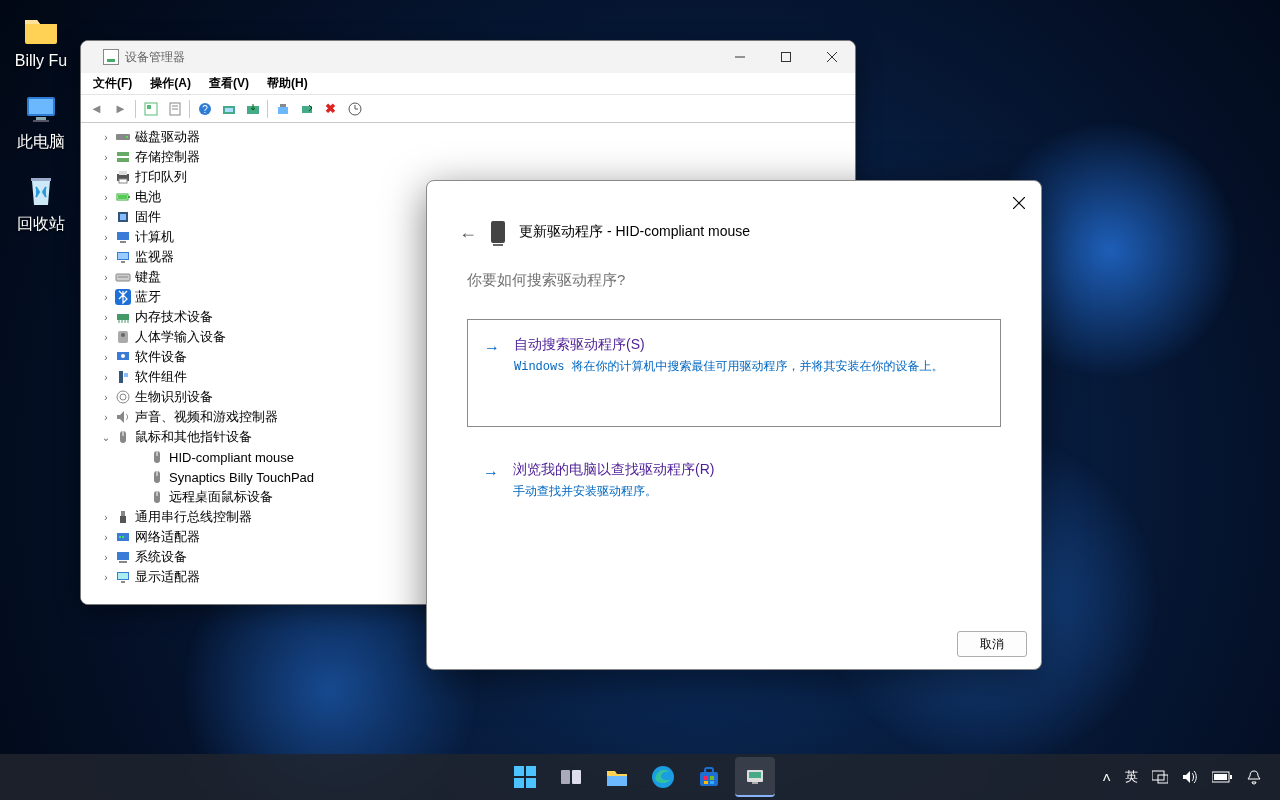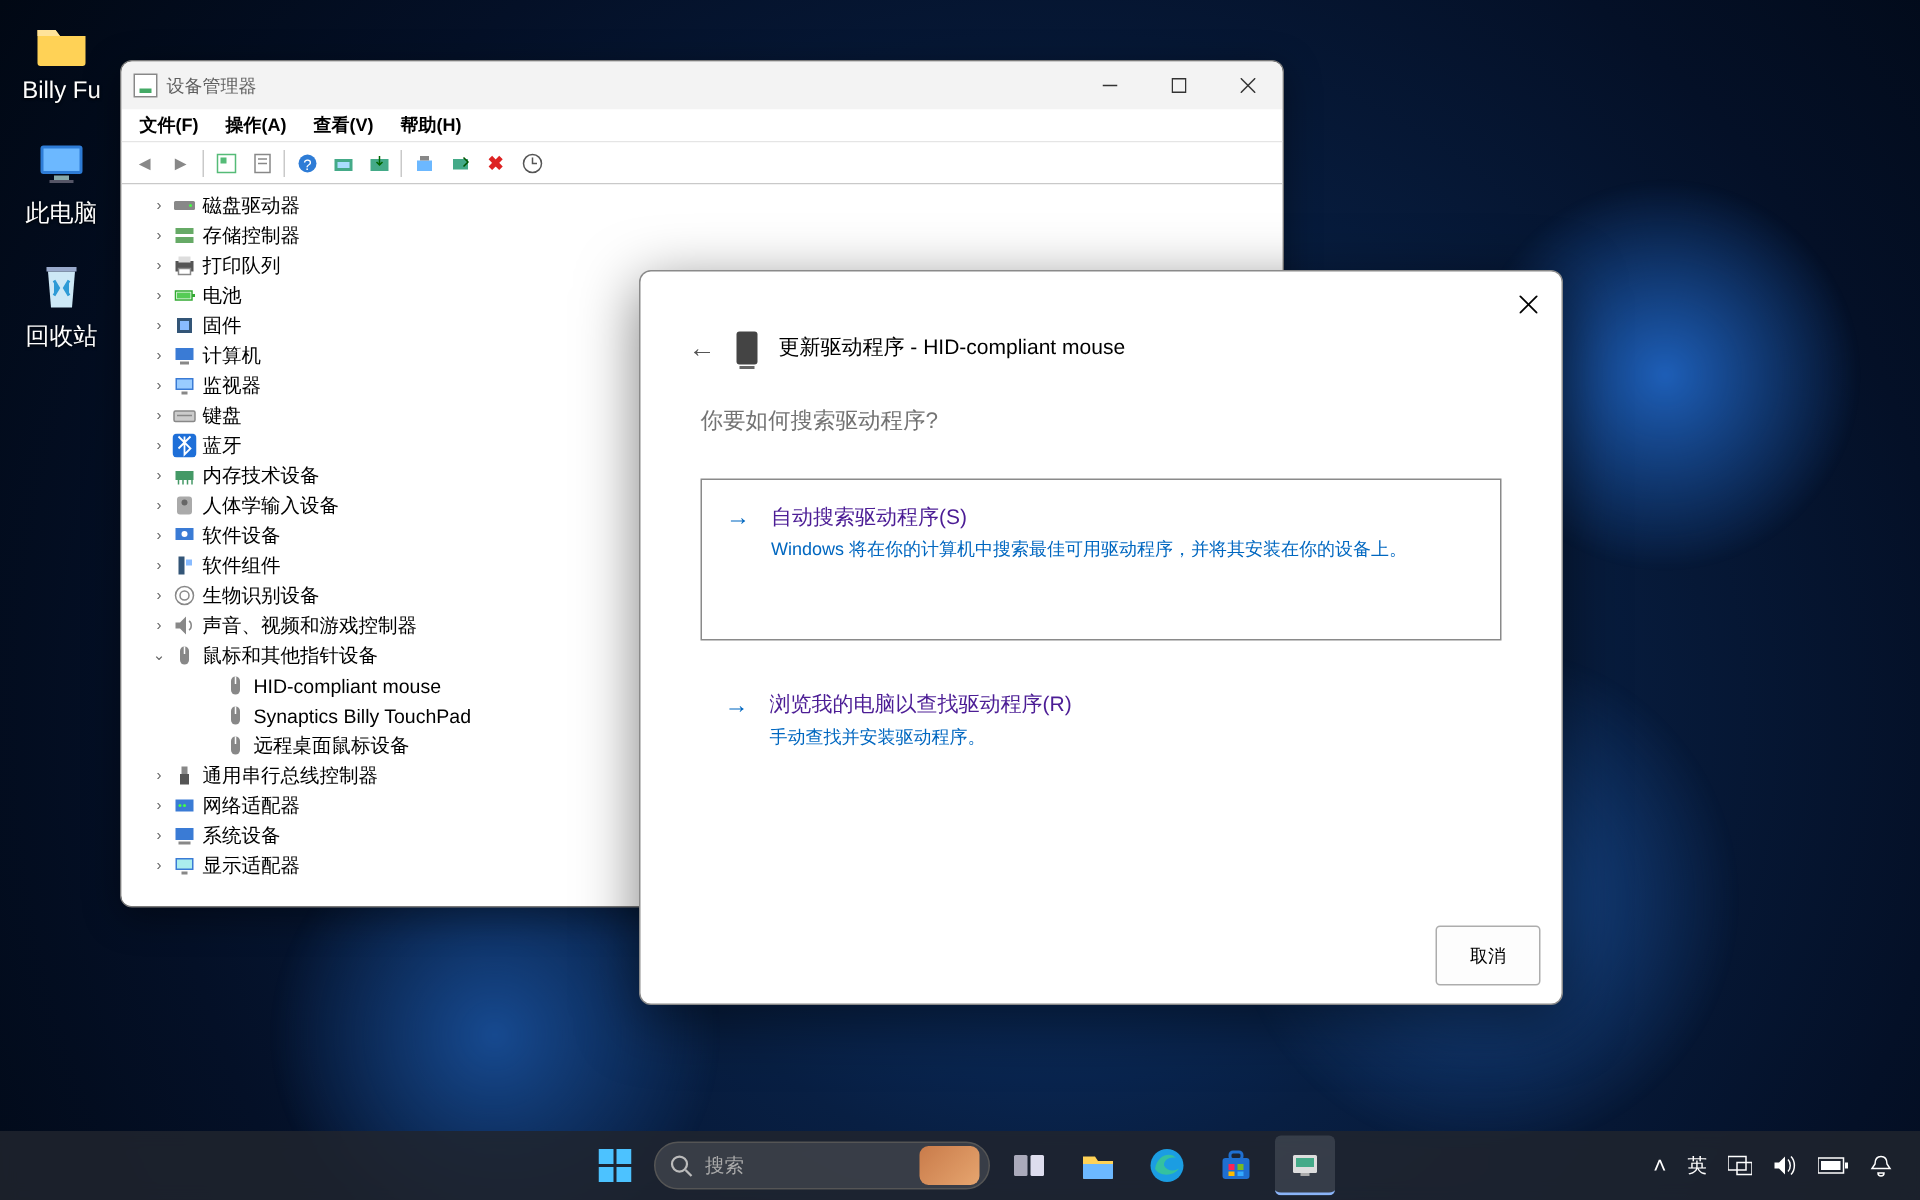--- a/index.html
+++ b/index.html
@@ -13,21 +13,21 @@
   
   .desktop-icon { position:absolute; width:70px; text-align:center; color:#fff; font-size:16px; text-shadow:0 1px 2px #000; }
   .desktop-icon .glyph { width:38px; height:38px; margin:0 auto 4px; }
 
   
   .devmgr {
     position:absolute; left:80px; top:40px; width:776px; height:565px;
     background:#fff; border:1px solid #7a7a7a; border-radius:8px; overflow:hidden;
     box-shadow:0 6px 24px rgba(0,0,0,.4);
   }
-  .titlebar { height:32px; display:flex; align-items:center; padding-left:8px; background:#f3f3f3; color:#5f5f5f; font-size:12px; }
+  .titlebar { height:32px; display:flex; align-items:center; padding-left:22px; background:#f3f3f3; color:#5f5f5f; font-size:12px; }
   .titlebar .title-icon { width:16px; height:16px; margin-right:6px; display:inline-block; background:#fff; border:1px solid #888; position:relative; }
   .titlebar .title-icon::after{content:"";position:absolute;left:3px;right:3px;bottom:2px;height:3px;background:#4a6;}
   .winbtns { margin-left:auto; display:flex; }
   .winbtn { width:46px; height:32px; display:flex; align-items:center; justify-content:center; color:#333; font-size:11px; }
 
   .menubar { height:22px; background:#fff; border-bottom:1px solid #e5e5e5; display:flex; align-items:center; font-size:12px; padding-left:4px; gap:2px;font-weight:bold; }
   .menubar span { padding:2px 8px; }
 
   .toolbar { height:28px; background:#fff; border-bottom:1px solid #c9c9c9; display:flex; align-items:center; padding-left:4px; gap:1px; }
   .tbtn { width:23px; height:22px; display:flex; align-items:center; justify-content:center; border:1px solid transparent; font-size:13px; color:#333; }
@@ -51,23 +51,23 @@
   .dlg-back { font-size:18px; color:#555; }
   .dlg-ico { width:14px; height:22px; background:#444; border-radius:2px; display:inline-block; position:relative; }
   .dlg-ico::after{content:"";position:absolute;bottom:-3px;left:2px;right:2px;height:2px;background:#666;}
   .dlg-title { font-size:14px; color:#000; }
   .dlg-q { position:absolute; top:90px; left:40px; font-size:15px; color:#737373; }
   .opt { position:absolute; left:40px; right:40px; padding:16px 18px 16px 46px; }
   .opt.boxed { border:1px solid #8a8a8a; top:138px; height:108px; }
   .opt.plain { top:264px; }
   .opt .arrow { position:absolute; left:16px; top:17px; color:#0067c0; font-size:16px; }
   .opt .hd { color:#4c1d95; font-size:14px; margin-bottom:4px; }
-  .opt .sub { color:#0067c0; font-size:12px; }
+  .opt .sub { color:#0067c0; font-size:12px;font-family:Liberation Mono, monospace; }
   .dlg-footer { position:absolute; bottom:12px; right:14px; }
-  .dlg-cancel { min-width:70px; height:40px; font-size:12px; background:#fdfdfd; border:1px solid #adadad; border-radius:3px; padding:0 12px; }
+  .dlg-cancel { min-width:70px; height:26px; font-size:12px; background:#fdfdfd; border:1px solid #adadad; border-radius:3px; padding:0 12px; }
 
   
   .taskbar { position:absolute; left:0; right:0; bottom:0; height:46px; background:rgba(32,36,46,.85); backdrop-filter:blur(6px); display:flex; align-items:center; }
   .tb-center { position:absolute; left:50%; transform:translateX(-50%); display:flex; align-items:center; gap:6px; }
   .tb-btn { width:40px; height:40px; display:flex; align-items:center; justify-content:center; border-radius:4px; }
   .searchbox { width:224px; height:32px; background:rgba(60,64,74,.9); border:1px solid #555; border-radius:16px; display:flex; align-items:center; padding:0 10px; color:#aaa; font-size:13px; gap:8px; position:relative; }
   .searchbox .trend{position:absolute;right:6px;bottom:2px;width:40px;height:26px;border-radius:6px;background:linear-gradient(135deg,#c97b4a,#e6a56f);}
   .tray { margin-left:auto; display:flex; align-items:center; gap:14px; padding-right:18px; color:#fff; font-size:13px; }
   .tray .ic{font-size:15px;}
 
@@ -474,28 +474,20 @@
 <div class="taskbar">
   <div class="tb-center">
     <div class="tb-btn">
       <svg width="22" height="22">
           <rect x="0" y="0" width="10" height="10" fill="#4cc2ff"></rect>
           <rect x="12" y="0" width="10" height="10" fill="#4cc2ff"></rect>
           <rect x="0" y="12" width="10" height="10" fill="#4cc2ff"></rect>
           <rect x="12" y="12" width="10" height="10" fill="#4cc2ff"></rect>
         </svg>
     </div>
-    <div class="searchbox">
-      <svg width="15" height="15">
-          <circle cx="6" cy="6" r="5" fill="none" stroke="#bbb" stroke-width="1.5"></circle>
-          <line x1="10" y1="10" x2="14" y2="14" stroke="#bbb" stroke-width="1.5"></line>
-        </svg>
-      <span>搜索</span>
-      <div class="trend"></div>
-    </div>
     <div class="tb-btn">
       <svg width="22" height="20">
           <rect x="1" y="3" width="9" height="14" fill="#aab" rx="1"></rect>
           <rect x="12" y="3" width="9" height="14" fill="#dde" rx="1"></rect>
         </svg>
     </div>
     <div class="tb-btn">
       <svg width="24" height="22">
           <path fill="#ffd256" d="M2 5h8l2 3h10v11a1 1 0 0 1-1 1H3a1 1 0 0 1-1-1z"></path>
           <path fill="#6cb8ff" d="M2 10h20v9a1 1 0 0 1-1 1H3a1 1 0 0 1-1-1z"></path>

